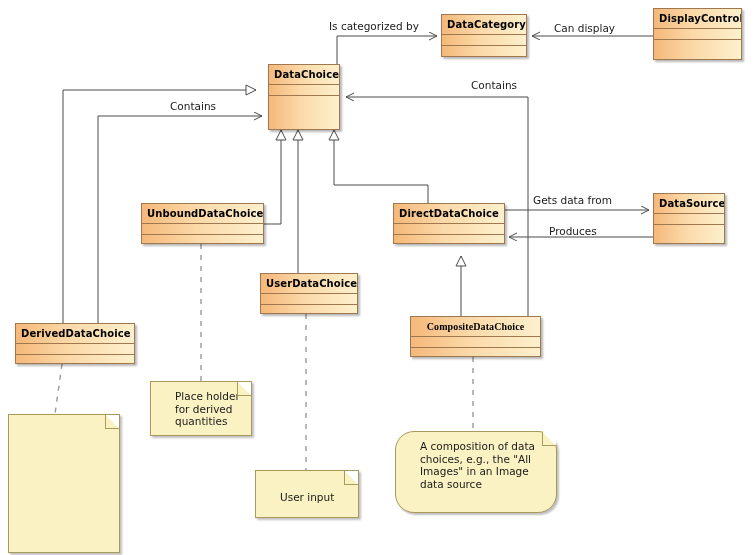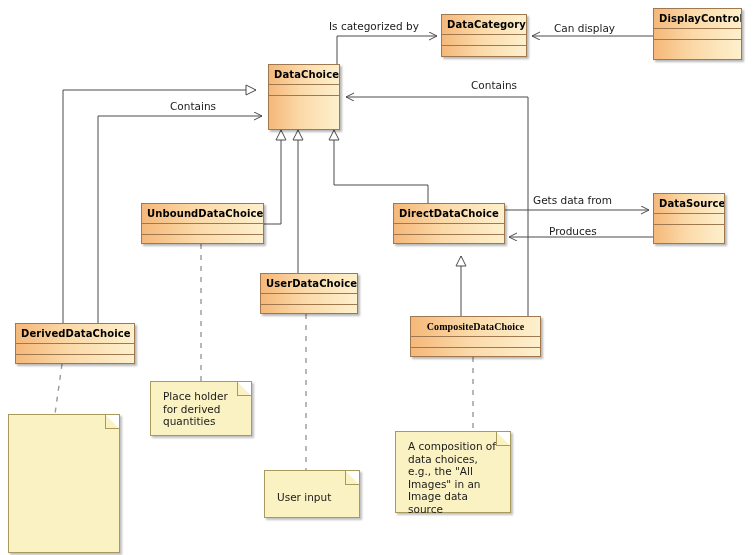--- a/index.html
+++ b/index.html
@@ -56,21 +56,21 @@
     box-sizing: border-box;
     background: #fbf2c4;
     border: 1px solid #a89a5c;
     box-shadow: 2px 2px 2px rgba(0,0,0,0.25);
     z-index: 5;
   }
   .uml-note .note-text {
     font-size: 10.5px;
     line-height: 12.6px;
     color: #1a1a1a;
-    padding: 8px 7px 5px 12px;
+    padding: 8px 7px 5px 24px;
     white-space: pre-line;
   }
   .note-fold {
     position: absolute;
     top: 0;
     right: 0;
     width: 13px;
     height: 13px;
     background: linear-gradient(225deg, #ffffff 0%, #ffffff 50%, #fbf2c4 50.5%, #fbf2c4 100%);
     border-left: 1px solid #a89a5c;
@@ -194,26 +194,26 @@
 
   <div class="uml-note" style="left:8px; top:414px; width:112px; height:139px;">
     <div class="note-fold"></div>
   </div>
 
   <div class="uml-note" style="left:150px; top:381px; width:102px; height:55px;">
     <div class="note-fold"></div>
     <div class="note-text">Place holder for derived quantities</div>
   </div>
 
-  <div class="uml-note" style="left:264px; top:470px; width:96px; height:48px;">
+  <div class="uml-note" style="left:255px; top:470px; width:104px; height:48px;">
     <div class="note-fold"></div>
     <div class="note-text" style="padding-top:20px;">User input</div>
   </div>
 
-  <div class="uml-note" style="left:395px; top:431px; width:116px; height:82px;">
+  <div class="uml-note" style="left:395px; top:431px; width:162px; height:82px;border-radius:19px;">
     <div class="note-fold"></div>
     <div class="note-text">A composition of data choices, e.g., the "All Images" in an Image data source</div>
   </div>
 
   <div class="edge-label" style="left:329px; top:20px;">Is categorized by</div>
 
   <div class="edge-label" style="left:554px; top:22px;">Can display</div>
 
   <div class="edge-label" style="left:471px; top:79px;">Contains</div>
 

